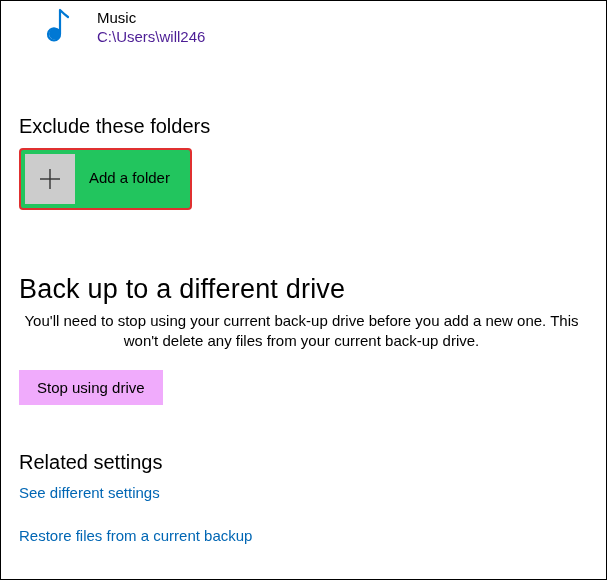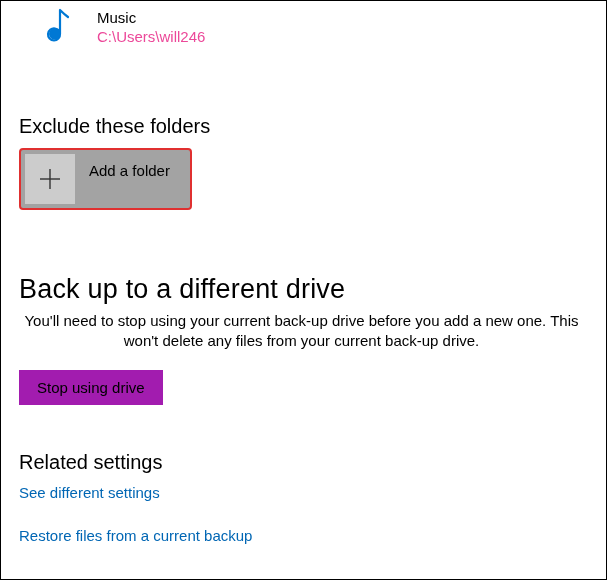--- a/index.html
+++ b/index.html
@@ -36,47 +36,47 @@
       display: flex;
       flex-direction: column;
     }
     .folder-name {
       font-size: 15px;
       color: #000;
       line-height: 1.3;
     }
     .folder-path {
       font-size: 15px;
-      color: #ec4899;
+      color: #4c1d95;
       line-height: 1.3;
     }
     .section {
       margin-top: 60px;
     }
     .section-heading {
       font-size: 20px;
       font-weight: 400;
       color: #000;
       margin-bottom: 10px;
     }
     .section-heading-large {
       font-size: 27px;
       font-weight: 400;
       color: #000;
       margin-bottom: 6px;
       letter-spacing: 0.2px;
     }
     .add-folder-btn {
       display: inline-flex;
-      align-items: center;
+      align-items: flex-end;
       gap: 14px;
       border: 2px solid #e03030;
       border-radius: 4px;
       padding: 4px 20px 4px 4px;
-      background: #a3a3a3;
+      background: #22c55e;
       cursor: pointer;
     }
     .plus-box {
       width: 50px;
       height: 50px;
       background: #cccccc;
       display: flex;
       align-items: center;
       justify-content: center;
     }
@@ -88,21 +88,21 @@
     .body-text {
       font-size: 15px;
       color: #000;
       line-height: 1.35;
       margin-bottom: 18px;
       max-width: 565px;
       text-align: center;
     }
     .gray-button {
       display: inline-block;
-      background: #a21caf;
+      background: #f0abfc;
       border: none;
       padding: 9px 18px;
       font-size: 15px;
       font-family: inherit;
       color: #000;
       cursor: pointer;
     }
     .link {
       display: block;
       font-size: 15px;

